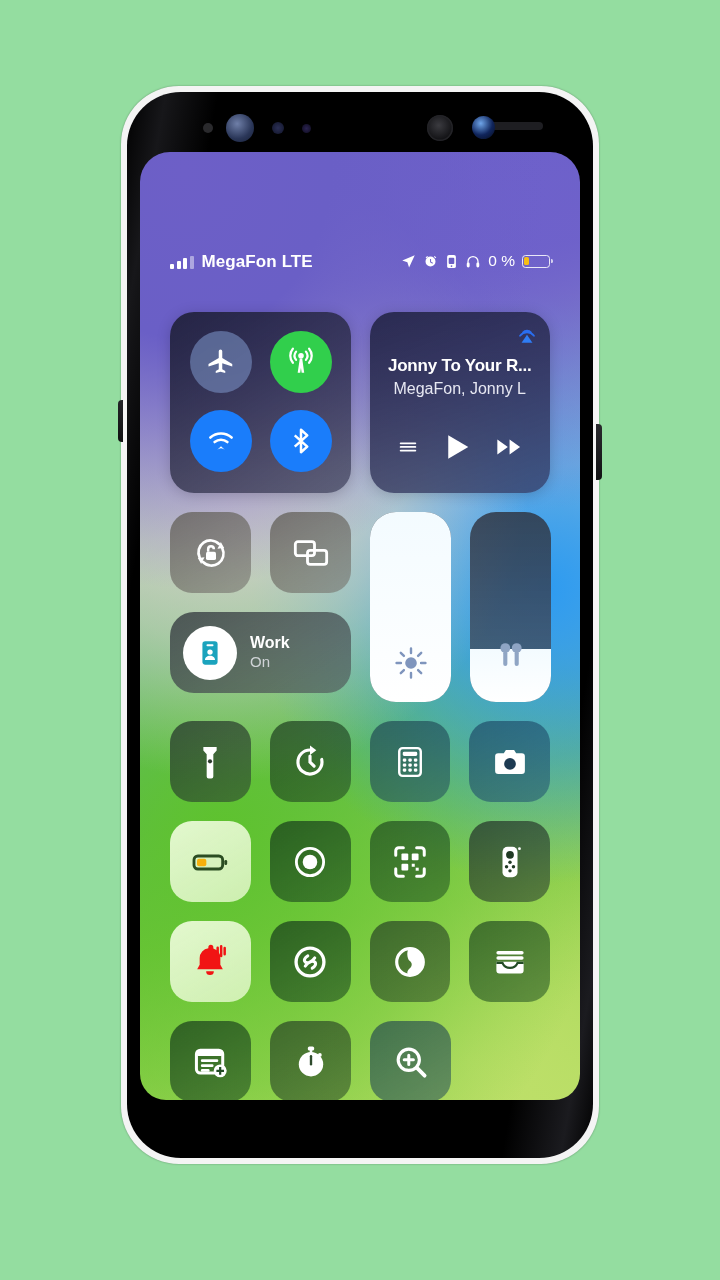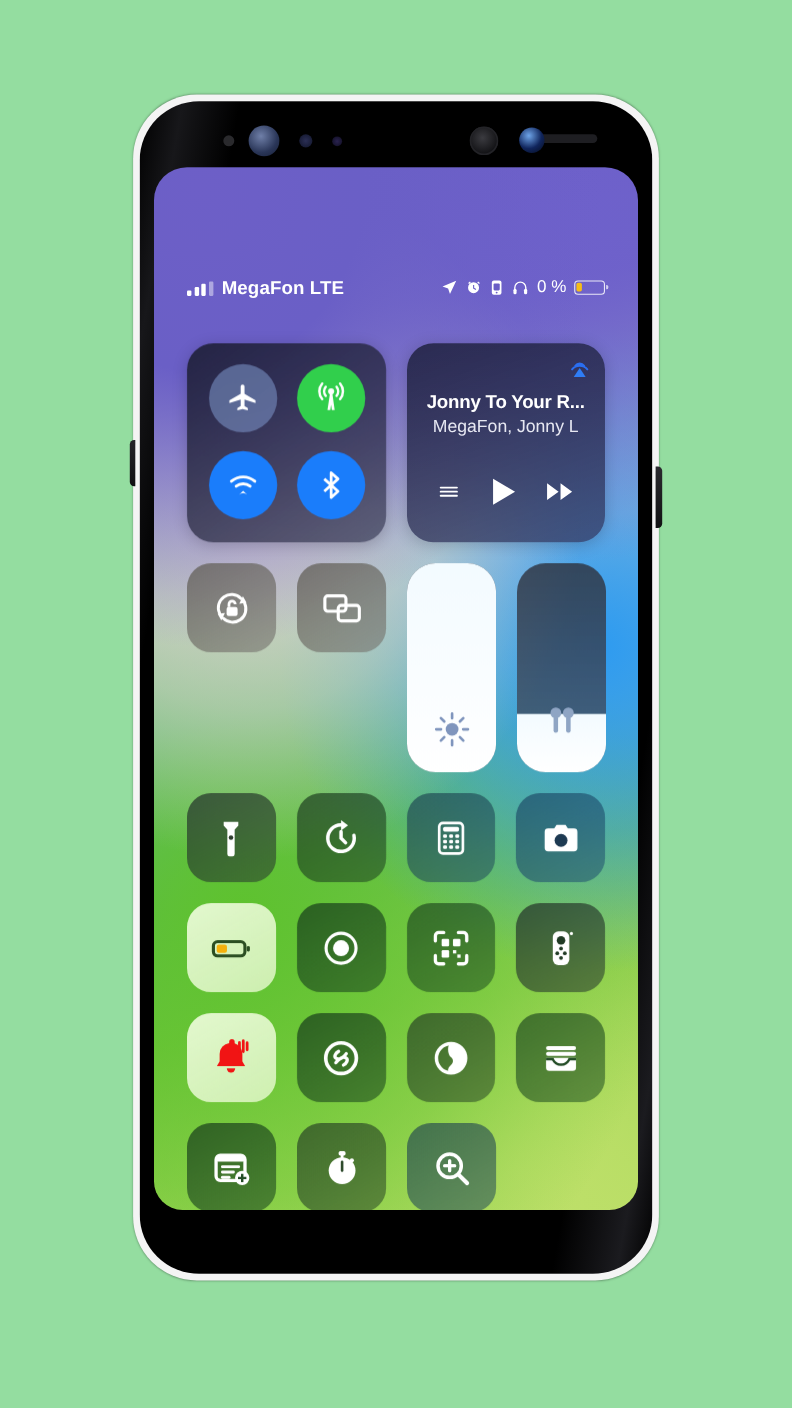--- a/index.html
+++ b/index.html
@@ -270,20 +270,34 @@
                 <path fill="none" stroke="#fff" stroke-width="1.5" d="M10.3 11.2V9.7a1.7 1.7 0 013.4 0"></path>
               </svg>
             </div>
             <div class="sq grey">
               <svg width="40" height="40" viewBox="0 0 24 24">
                 <rect fill="none" stroke="#fff" stroke-width="1.7" x="2.6" y="5.2" width="11.5" height="8.4" rx="1.6"></rect>
                 <rect fill="none" stroke="#fff" stroke-width="1.7" x="9.9" y="10.4" width="11.5" height="8.4" rx="1.6"></rect>
               </svg>
             </div>
           </div>
+          <div class="focus">
+            <span class="bubble">
+              <svg width="28" height="28" viewBox="0 0 24 24">
+                <rect fill="#1ba3bd" x="5.5" y="2" width="13" height="20" rx="2.4"></rect>
+                <rect fill="#fff" x="9" y="4.6" width="6" height="1.6" rx=".8"></rect>
+                <circle fill="#fff" cx="12" cy="11.2" r="2.3"></circle>
+                <path fill="#fff" d="M12 14.3c-2.5 0-4.3 1.6-4.3 3.6h8.6c0-2-1.8-3.6-4.3-3.6z"></path>
+              </svg>
+            </span>
+            <span class="txt">
+              <span class="t1">Work</span>
+              <span class="t2">On</span>
+            </span>
+          </div>
         </div>
 
         <div class="sliders">
           <div class="slider">
             <div class="sl-track"></div>
             <div class="sl-fill" id="bright-fill" style="height: 100%;"></div>
             <div class="sl-ico">
               <svg width="34" height="34" viewBox="0 0 24 24">
                 <circle fill="#7f95bd" cx="12" cy="12" r="4.1"></circle>
                 <g stroke="#7f95bd" stroke-width="1.7" stroke-linecap="round">

